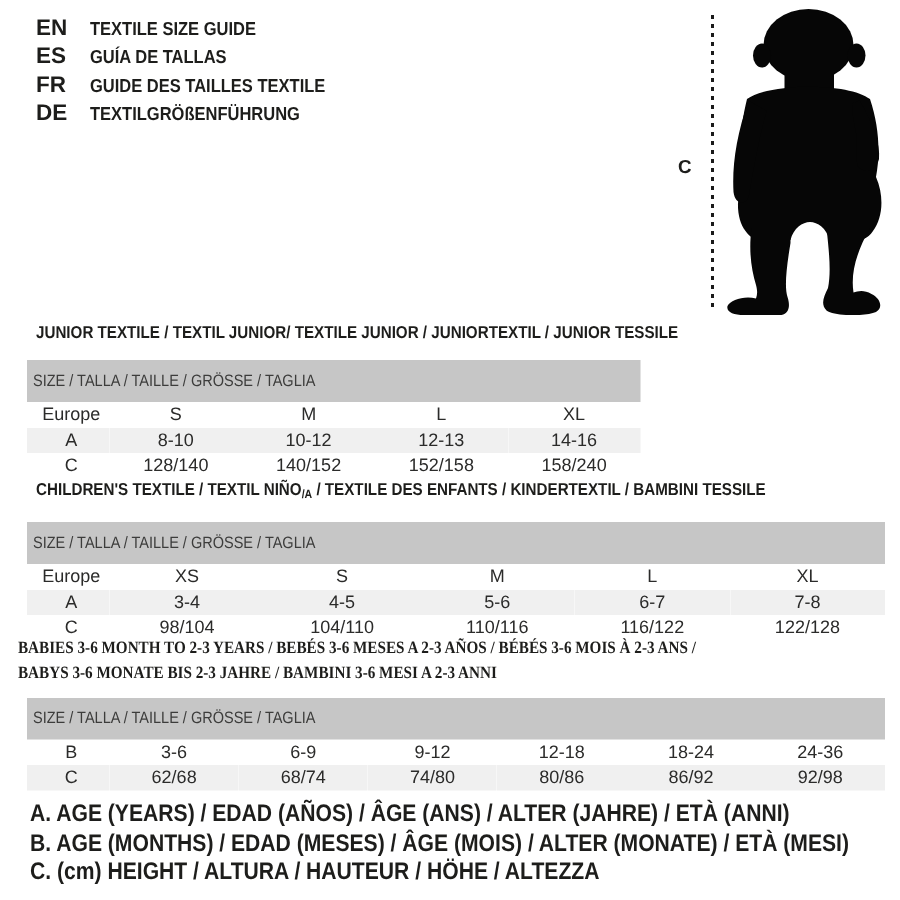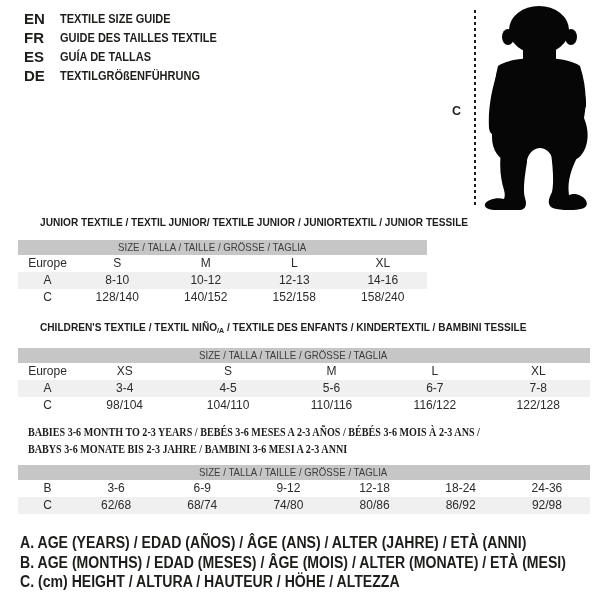--- a/index.html
+++ b/index.html
@@ -18,56 +18,56 @@
   .lang-code{width:36px;font-weight:bold;font-size:15px;}
   .lang-title{font-weight:bold;font-size:12.5px;}
 
   
   .measure-line{left:474px;top:10px;width:2px;height:197px;
     background:repeating-linear-gradient(to bottom,#1a1a1a 0 3px,transparent 3px 6px);}
   .measure-label{left:452px;top:104px;font-weight:bold;font-size:12.5px;}
   .baby-svg{left:483px;top:4px;}
 
   
-  .sec-title{font-weight:bold;font-size:11.5px;line-height:16.5px;margin-left:16px;}
+  .sec-title{font-weight:bold;font-size:11.5px;line-height:16.5px;}
   .t1-title{left:24px;top:214px;}
   .t2-title{left:24px;top:319px;}
   .t3-title{left:12px;top:424px;font-family:Liberation Serif, serif;}
   .sub-a{font-size:8px;vertical-align:-2px;font-weight:bold;}
 
   
   table{border-collapse:collapse;table-layout:fixed;font-size:12px;color:#2b2b2a;}
   .t1-table{left:18px;top:240px;}
   .t2-table{left:18px;top:348px;}
   .t3-table{left:18px;top:465px;}
   td{height:17px;line-height:17px;text-align:center;padding:0;overflow:hidden;}
   td.lbl{text-align:center;padding-left:4px;}
-  tr.band td{background:var(--band-bg,#c6c6c6);height:15px;line-height:15px;
-    text-align:center;padding-left:4px;font-size:11px;color:#3c3c3b;}
+  tr.band td{background:var(--band-bg,#c6c6c6);height:28px;line-height:15px;
+    text-align:left;padding-left:4px;font-size:11px;color:#3c3c3b;}
   tr.stripe td{background:var(--stripe-bg,#f0f0f0);}
 
   
   .footnotes{left:20px;top:533px;}
   .footnote{font-weight:bold;font-size:16px;height:19.5px;line-height:19.5px;}
 </style>
 </head>
 <body>
 
 <div class="abs lang-list">
   <div class="lang-row">
     <span class="lang-code">EN</span>
     <span class="lang-title cond">TEXTILE SIZE GUIDE</span>
   </div>
   <div class="lang-row">
+    <span class="lang-code">ES</span>
+    <span class="lang-title cond">GUÍA DE TALLAS</span>
+  </div>
+  <div class="lang-row">
     <span class="lang-code">FR</span>
     <span class="lang-title cond">GUIDE DES TAILLES TEXTILE</span>
-  </div>
-  <div class="lang-row">
-    <span class="lang-code">ES</span>
-    <span class="lang-title cond">GUÍA DE TALLAS</span>
   </div>
   <div class="lang-row">
     <span class="lang-code">DE</span>
     <span class="lang-title cond">TEXTILGRÖßENFÜHRUNG</span>
   </div>
 </div>
 
 <div class="abs measure-line"></div>
 <div class="abs measure-label">C</div>
 <svg class="abs baby-svg" width="114" height="206" viewBox="0 0 114 206" xmlns="http://www.w3.org/2000/svg" fill="#060606">

